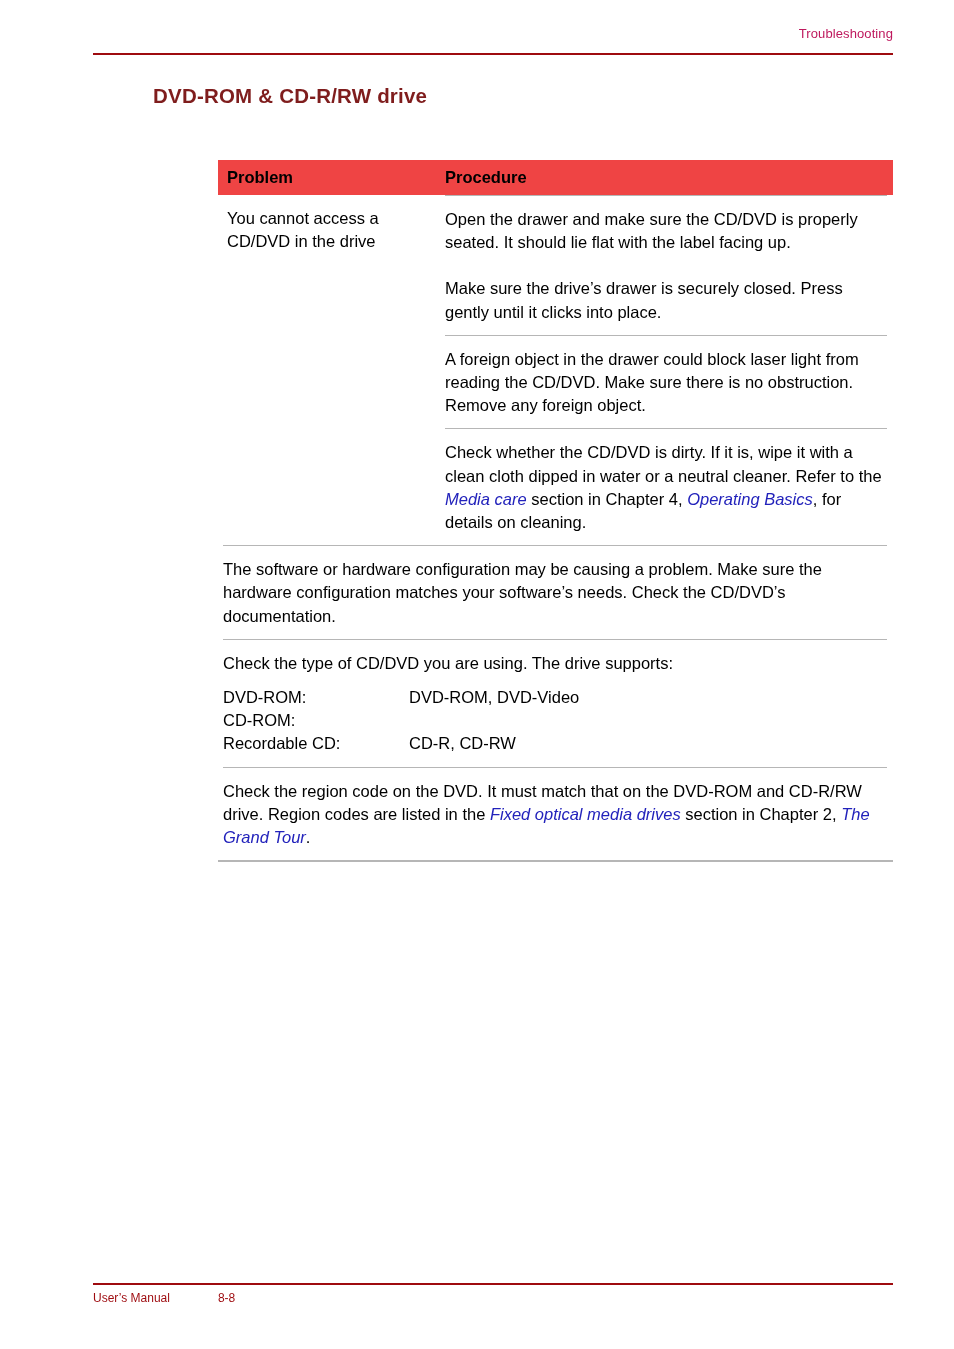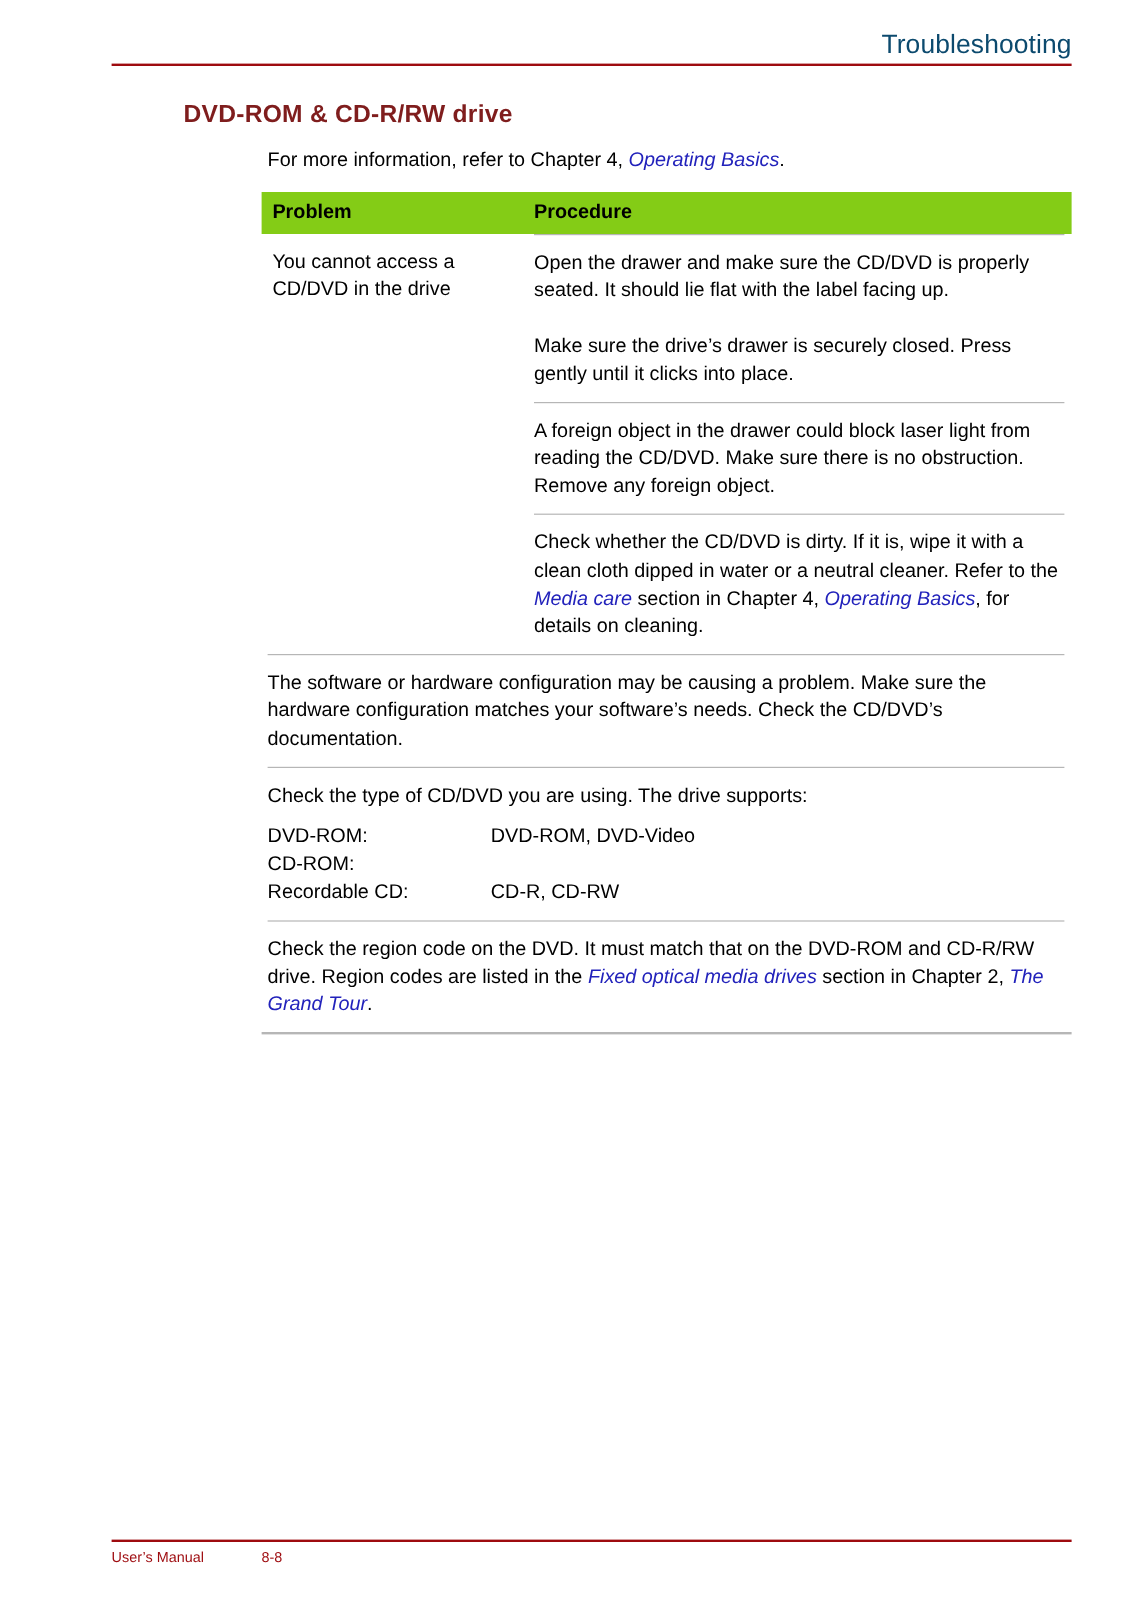--- a/index.html
+++ b/index.html
@@ -23,22 +23,22 @@
 
   
   .running-header {
     position: absolute;
     left: 93px;
     top: 24px;
     width: 800px;
     text-align: right;
   }
   .running-header-text {
-    font-size: 22px;
-    color: #0c4a6e;
+    font-size: 13px;
+    color: #be185d;
     letter-spacing: 0.1px;
   }
   .header-rule {
     position: absolute;
     left: 93px;
     top: 53px;
     width: 800px;
     height: 1.6px;
     background: #9e0b0f;
   }
@@ -71,21 +71,21 @@
 
   
   .tbl {
     position: absolute;
     left: 218px;
     top: 160px;
     width: 675px;
   }
   .tbl-header {
     display: flex;
-    background: #84cc16;
+    background: #ef4444;
     height: 35px;
     align-items: center;
   }
   .th {
     font-size: 16.5px;
     font-weight: bold;
     color: #000000;
   }
   .th.problem { width: 222px; padding-left: 9px; box-sizing: border-box; }
   .th.procedure { padding-left: 5px; }
@@ -178,23 +178,20 @@
 
 <div class="page">
 
   <div class="running-header">
     <span class="running-header-text">Troubleshooting</span>
   </div>
   <div class="header-rule"></div>
 
   <div class="section-heading">DVD-ROM &amp; CD-R/RW drive</div>
 
-  <div class="intro">
-    <span>For more information, refer to Chapter 4, </span><span class="lnk">Operating Basics</span><span>.</span>
-  </div>
 
   <div class="tbl">
 
     <div class="tbl-header">
       <div class="th problem">Problem</div>
       <div class="th procedure">Procedure</div>
     </div>
 
     <div class="tbl-body">
 

